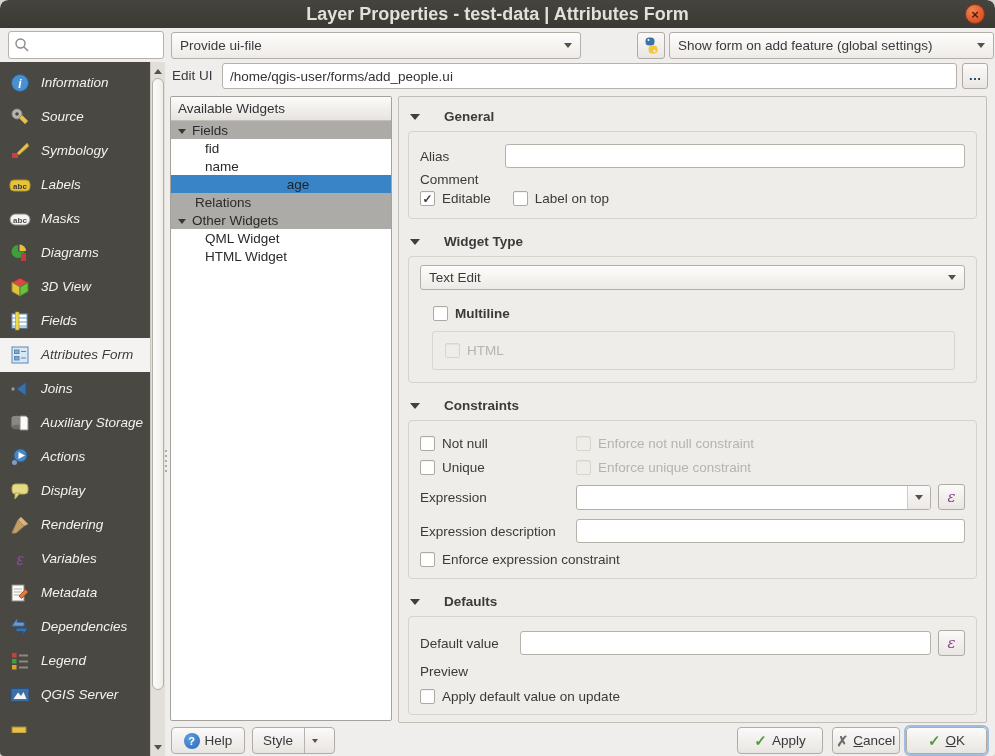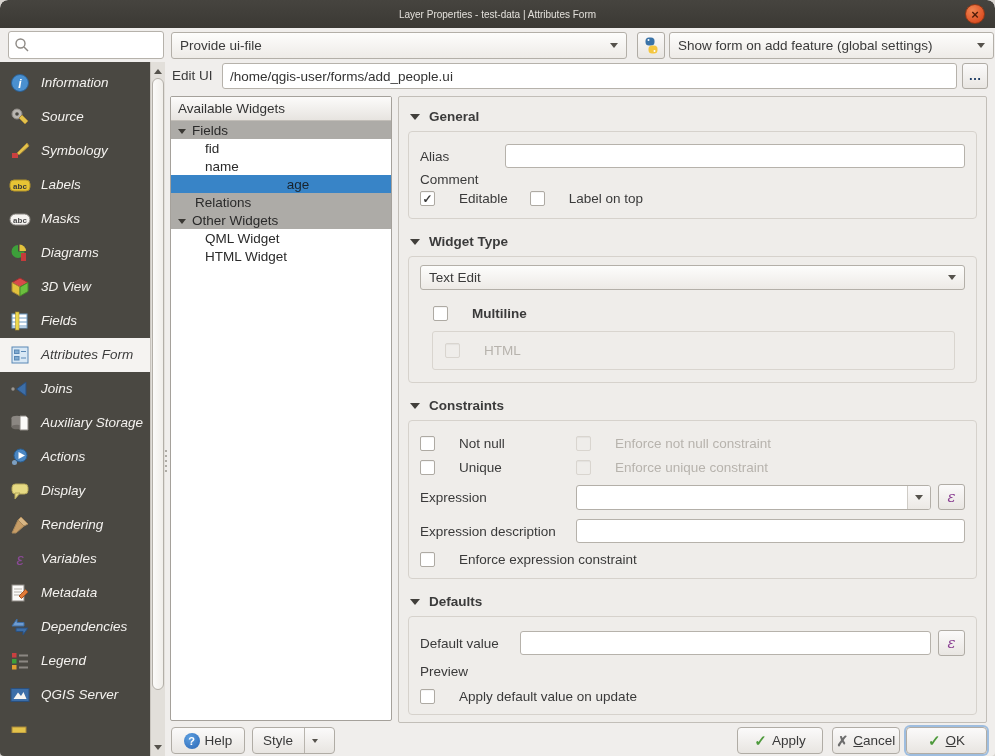--- a/index.html
+++ b/index.html
@@ -2,32 +2,32 @@
 <html><head>
 <meta charset="utf-8">
 <style>
   * { box-sizing: border-box; margin: 0; padding: 0; }
   html,body { width:995px; height:756px; }
   body { font-family:"Liberation Sans", sans-serif; background:#d8d4cf; }
   .window { position:relative; width:995px; height:756px; background:#f0eeec; border-radius:8px 8px 4px 4px; overflow:hidden; }
 
   
   .titlebar { position:absolute; top:0; left:0; width:995px; height:28px; background:linear-gradient(#46443f,#3b3934); border-radius:8px 8px 0 0; display:flex; align-items:center; justify-content:center; }
-  .titlebar .title { color:#e3e0db; font-size:10px; font-weight:normal;text-align:right; }
+  .titlebar .title { color:#e3e0db; font-size:18px; font-weight:bold;text-align:right; }
   .close-btn { position:absolute; right:10px; top:4px; width:20px; height:20px; border-radius:50%; background:radial-gradient(circle at 35% 30%, #f08652, #dd5226 70%, #c4431c); border:1px solid #913816; color:#4f1d09; font-size:13px; font-weight:bold; display:flex; align-items:center; justify-content:center; line-height:1; cursor:pointer; }
 
   
   .search-wrap { position:absolute; top:31px; left:8px; width:156px; height:28px; }
   .search-wrap input { width:100%; height:100%; border:1px solid #b6b2ab; border-radius:3px; background:#fff; padding:0 6px 0 26px; font-size:13px; color:#333; }
   .search-wrap svg { position:absolute; left:6px; top:6px; }
 
   .combo { background:linear-gradient(#fdfdfc,#eeebe7); border:1px solid #b3afa8; border-radius:3px; display:flex; align-items:center; font-size:13.5px; color:#3a3a3a; padding:0 8px; position:absolute; height:27px; }
   .combo .combo-text { flex:1; white-space:nowrap; overflow:hidden; }
   .arrow-down { width:0; height:0; border-left:4px solid transparent; border-right:4px solid transparent; border-top:5px solid #55524c; flex:none; margin-left:6px; }
-  #combo-ui-mode { top:32px; left:171px; width:456px; }
+  #combo-ui-mode { top:32px; left:171px; width:410px; }
   #combo-feature-form { top:32px; left:669px; width:325px; }
 
   .tool-btn { position:absolute; top:32px; left:637px; width:28px; height:27px; background:linear-gradient(#fbfafa,#e9e6e2); border:1px solid #b0aca5; border-radius:3px; display:flex; align-items:center; justify-content:center; cursor:pointer; }
 
   .editui-label { position:absolute; top:68px; left:172px; font-size:13.5px; color:#3a3a3a; }
   .editui-input { position:absolute; top:63px; left:222px; width:735px; height:26px; border:1px solid #b6b2ab; border-radius:3px; background:#fff; padding:0 7px; font-size:13.5px; color:#333; }
   .browse-btn { position:absolute; top:63px; left:962px; width:26px; height:26px; background:linear-gradient(#fbfafa,#e9e6e2); border:1px solid #b0aca5; border-radius:3px; color:#1f3d66; font-size:13px; font-weight:bold; display:flex; align-items:center; justify-content:center; line-height:0; cursor:pointer; }
 
   
   .sidebar { position:absolute; top:62px; left:0; width:150px; height:694px; background:#4a4842; overflow:hidden; padding-top:4px; }
@@ -54,36 +54,36 @@
   .tree-row.selected { background:#3884c7; color:#18242e;justify-content:center; }
   .tree-tri { width:0; height:0; border-left:4px solid transparent; border-right:4px solid transparent; border-top:5px solid #3a3834; margin:2px 6px 0 7px; flex:none; }
   .tree-indent-group { margin-left:24px; }
   .tree-row.group .tree-tri + .tree-label { margin-left:0; }
   .tree-indent-child { margin-left:34px; }
   .splitter-dots { position:absolute; top:450px; left:164px; width:4px; height:26px; display:flex; flex-direction:column; gap:3px; align-items:center; cursor:col-resize; }
   .splitter-dots i { width:2px; height:2px; background:#9a968f; border-radius:50%; }
 
   
   .right-panel { position:absolute; top:96px; left:398px; width:589px; height:627px; background:#efedea; border:1px solid #c2beb8; border-radius:2px; overflow:hidden; padding:9px 9px 0 9px; }
-  .sec-header { display:flex; align-items:center; gap:9px; margin:3px 0 7px 2px; cursor:pointer; }
+  .sec-header { display:flex; align-items:center; gap:24px; margin:3px 0 7px 2px; cursor:pointer; }
   .sec-header .sec-title { font-weight:bold; font-size:13.5px; color:#3b3b3b; }
   .sec-tri { width:0; height:0; border-left:5px solid transparent; border-right:5px solid transparent; border-top:6px solid #413f3b; }
   .group-box { border:1px solid #d6d2cc; border-radius:4px; padding:8px 11px; margin-bottom:15px; }
 
   .row { display:flex; align-items:center; margin:4px 0; }
   .lbl { font-size:13.5px; color:#3a3a3a; flex:none; }
   .lbl-85 { width:85px; }
   .lbl-150 { width:156px; }
   .lbl-100 { width:100px; }
   .txt { flex:1; height:24px; border:1px solid #b6b2ab; border-radius:3px; background:#fff; padding:0 6px; font-size:13px; color:#333; font-family:"Liberation Sans",sans-serif; }
 
   .cb { width:15px; height:15px; border:1px solid #aeaaa3; border-radius:2px; background:#fff; display:inline-flex; align-items:center; justify-content:center; flex:none; cursor:pointer; box-shadow:inset 0 1px 1px rgba(0,0,0,.05); }
   .cb .mark { font-size:12px; font-weight:bold; color:#3a3a3a; line-height:1; }
   .cb.disabled { border-color:#d9d5cf; background:transparent; cursor:default; }
-  .cb-lbl { font-size:13.5px; color:#3a3a3a; margin-left:24px; }
+  .cb-lbl { font-size:13.5px; color:#3a3a3a; margin-left:7px; }
   .cb-lbl.bold { font-weight:bold; }
   .cb-lbl.disabled { color:#b7b3ad; }
 
   .combobox { height:25px; background:linear-gradient(#fdfdfc,#edeae6); border:1px solid #b3afa8; border-radius:3px; display:flex; align-items:center; padding:0 8px; font-size:13.5px; color:#3a3a3a; cursor:pointer;justify-content:space-between; }
   .combobox .combo-text { flex:1; }
 
   .disabled-box { border:1px solid #d9d5cf; border-radius:3px; margin:10px 10px 4px 12px; padding:11px 12px; }
 
   .expr-combo { flex:1; height:25px; border:1px solid #b3afa8; border-radius:3px; background:#fff; display:flex; align-items:stretch; overflow:hidden; }
   .expr-combo .fill { flex:1; }

